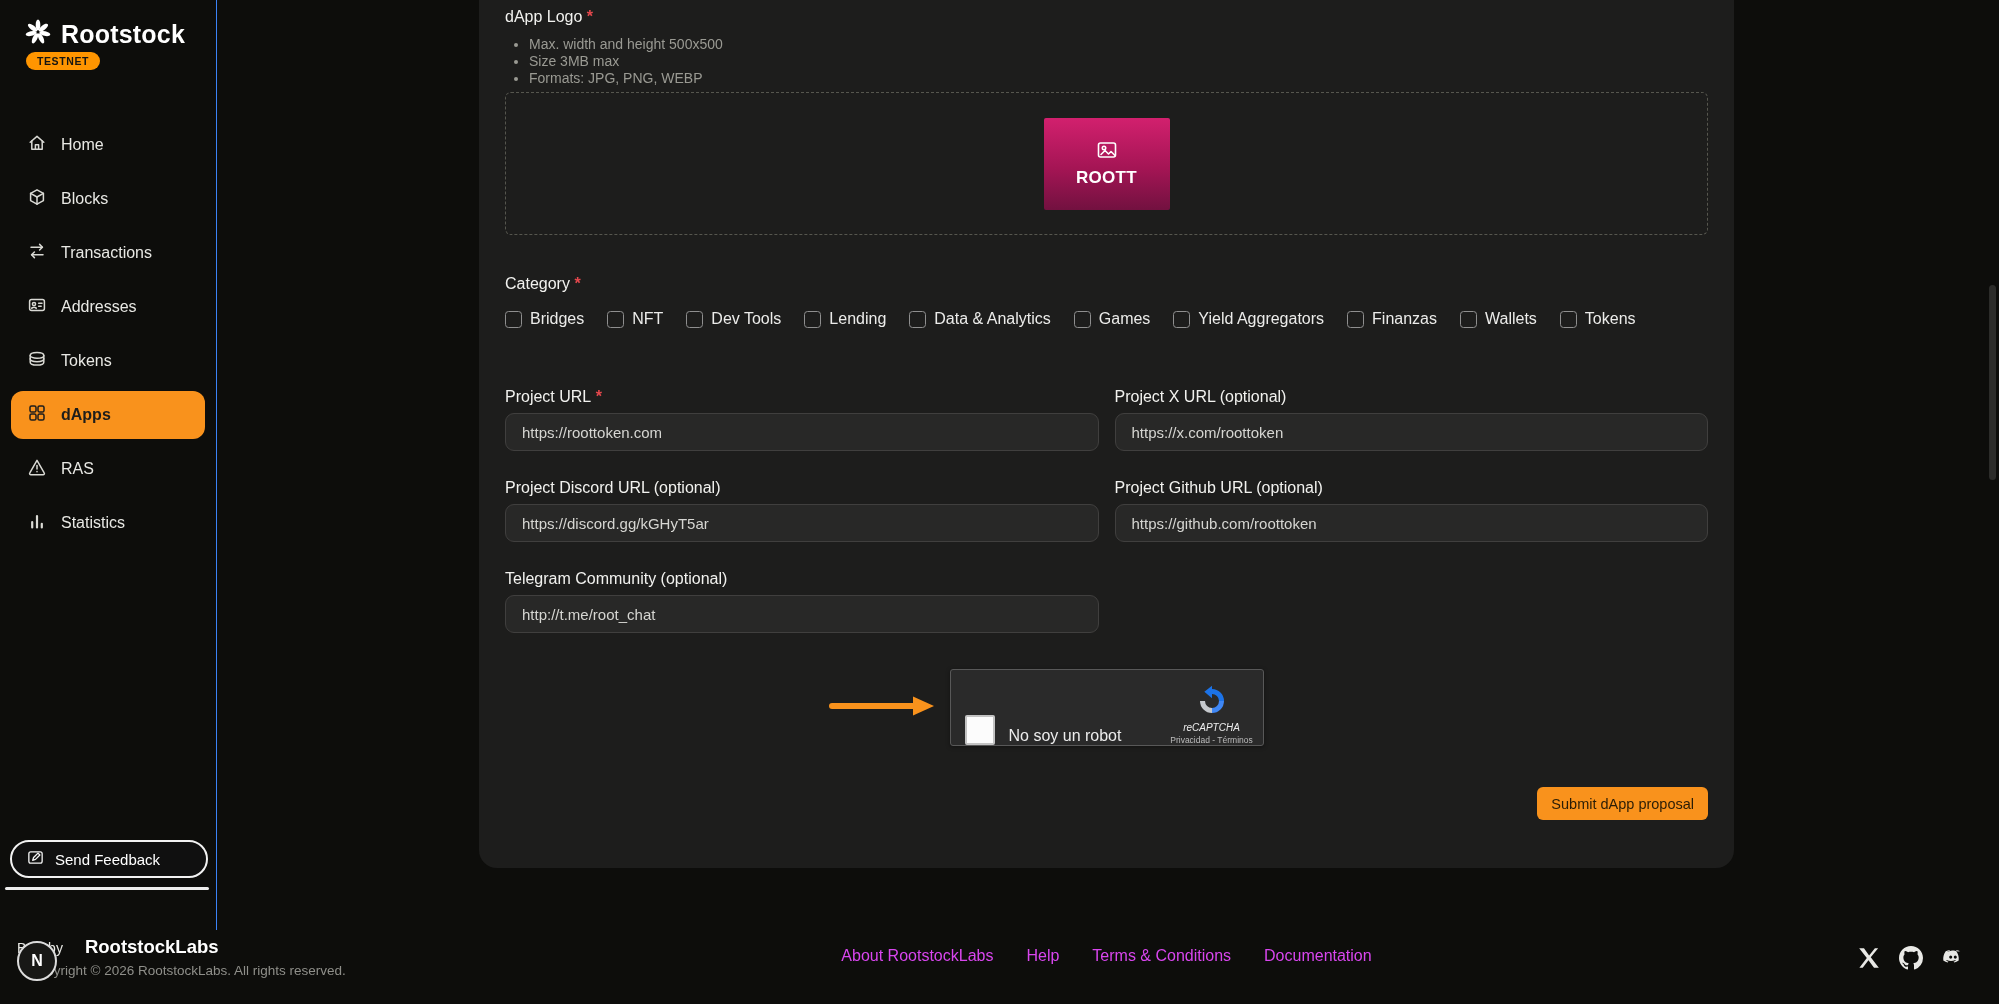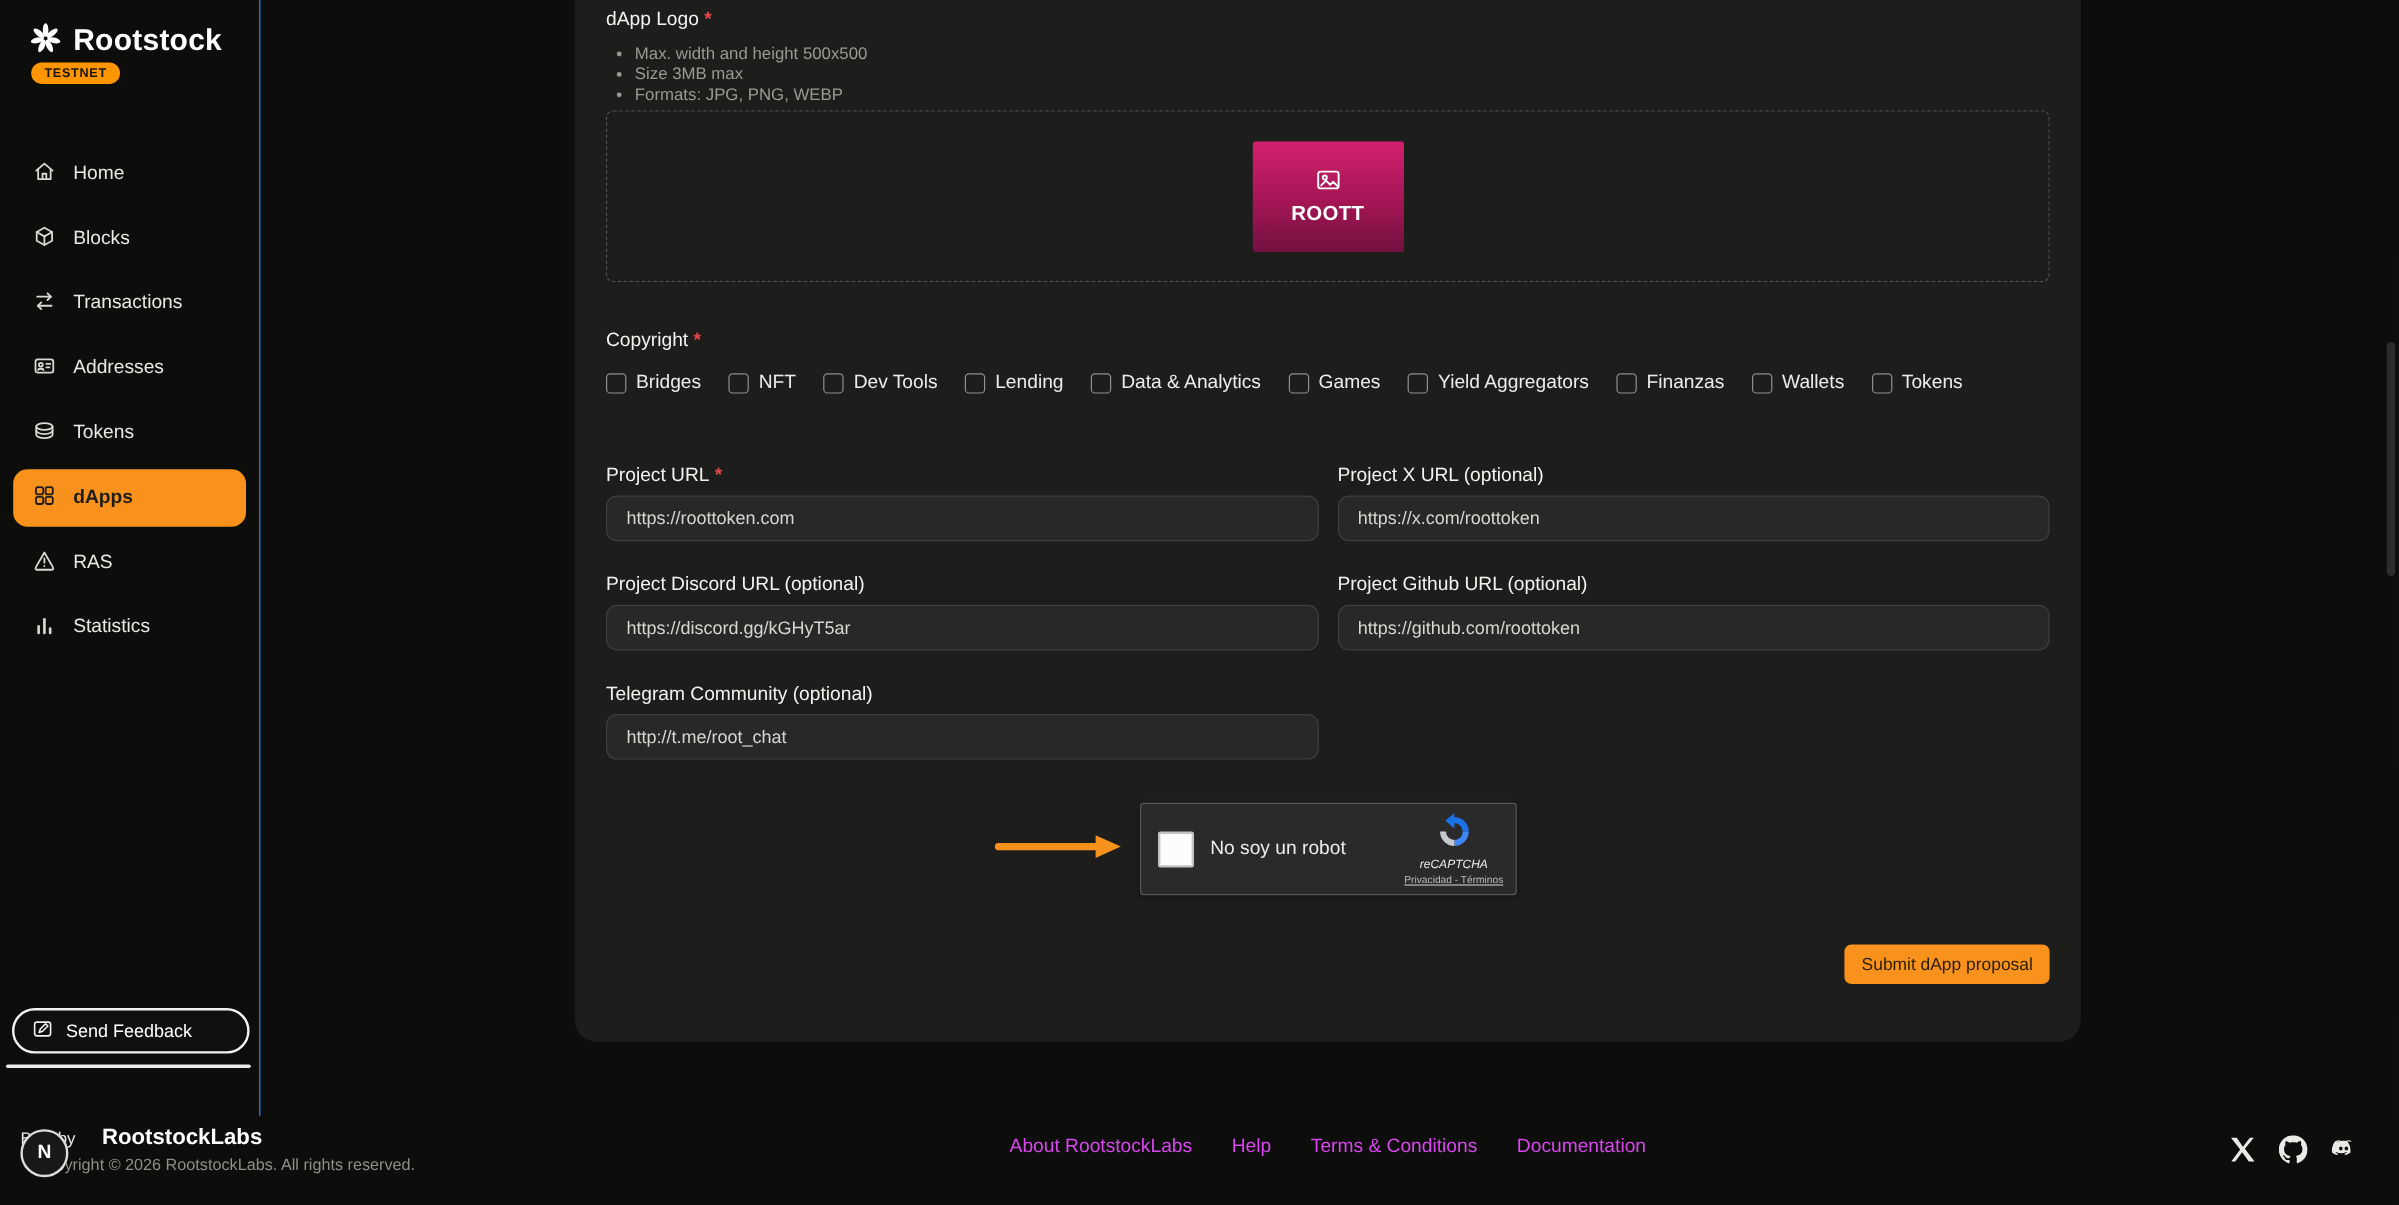--- a/index.html
+++ b/index.html
@@ -87,28 +87,28 @@
     margin-top:7px; width:100%; height:38px;
     background:#282827; border:1px solid #403f3e; border-radius:9px;
     color:#d6d6d2; font-size:15px; padding:0 16px; font-family:inherit; outline:none;
   }
   .helper { margin-top:9px; font-size:15px; color:#9a9a93; }
 
   .captcha-wrap { margin-top:36px; position:relative; display:flex; justify-content:center; }
   .anno-arrow { position:absolute; right:calc(50% + 172px); top:50%; transform:translateY(-50%); }
   .recaptcha {
     width:314px; height:77px; background:#2a2a2a; border:1px solid #585858;
-    border-radius:3px; display:flex; align-items:center; gap:14px;
+    border-radius:3px; display:flex; align-items:flex-end; gap:14px;
     padding:0 10px 0 14px; box-shadow:0 1px 4px rgba(0,0,0,.4);
   }
   .rc-box { width:30px; height:30px; background:#fcfcfc; border:2px solid #c3c3c3; border-radius:2px; flex:0 0 auto; cursor:pointer; }
   .rc-label { font-size:16px; color:#ececec; flex:1; }
   .rc-brand { display:flex; flex-direction:column; align-items:center; width:82px; flex:0 0 auto; }
   .rc-name { font-size:10px; color:#ededed; margin-top:1px;font-style:italic; }
-  .rc-links { font-size:8.5px; color:#bdbdbd; margin-top:2px; white-space:nowrap;text-decoration:underline; }
+  .rc-links { font-size:8.5px; color:#bdbdbd; margin-top:2px; white-space:nowrap; }
 
   .submit-row { margin-top:41px; display:flex; justify-content:flex-end; }
   .submit-btn {
     background:#f9921c; color:#2a1d06; border:none; border-radius:6px;
     height:33px; padding:0 14px; font-size:14.5px; font-weight:500;
     font-family:inherit; cursor:pointer;
   }
 
   
   .footer { position:absolute; left:0; right:0; top:930px; height:74px; background:#0d0d0b; }
@@ -270,21 +270,21 @@
         <svg viewBox="0 0 22 22">
             <rect x="2.5" y="4" width="17" height="14" rx="2"></rect>
             <circle cx="8" cy="9" r="1.7"></circle>
             <path d="M5 15.5 l4-4 3.5 3.5 2.5-2.5 4 4"></path>
           </svg>
         <span class="tile-text">ROOTT</span>
       </div>
     </div>
 
     <div class="section-label req category-label">
-      <span>Copyright</span>
+      <span>Category</span>
     </div>
 
     <div class="checkbox-row">
       <label class="cb">
           <span class="box"></span>
           <span>Bridges</span>
         </label>
       <label class="cb">
           <span class="box"></span>
           <span>NFT</span>

